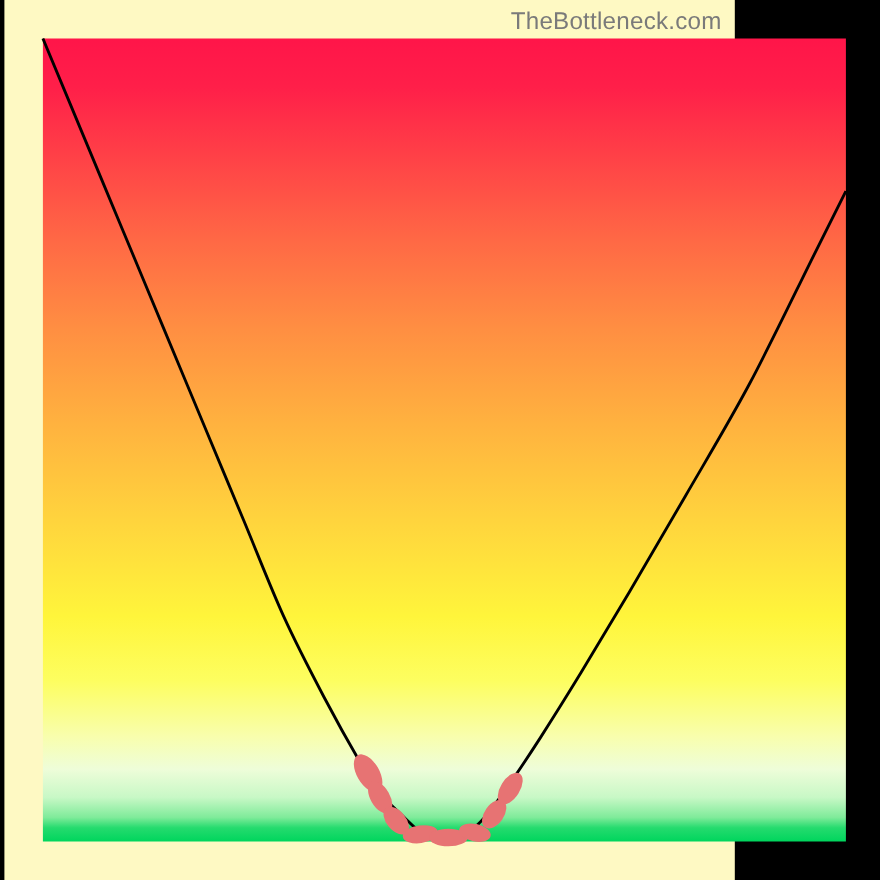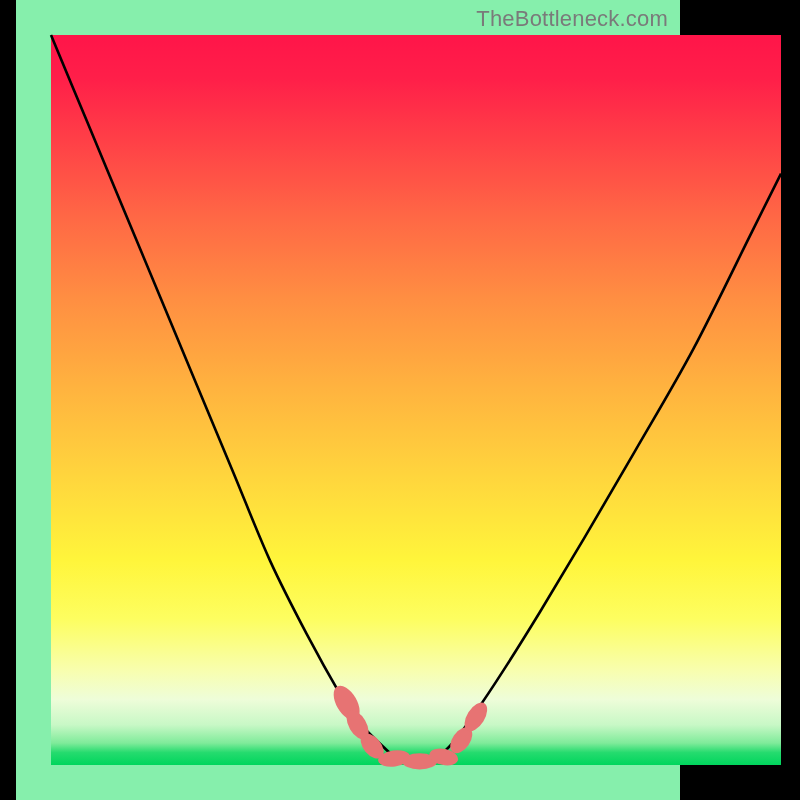--- a/index.html
+++ b/index.html
@@ -7,24 +7,24 @@
     padding: 0;
     width: 800px;
     height: 800px;
     background: #000;
     overflow: hidden;
     font-family: Arial, Helvetica, sans-serif;
   }
   .frame {
     position: absolute;
     top: 0;
-    left: 16px;
+    left: 4px;
     width: 664px;
     height: 800px;
-    background: #86efac;
+    background: #fef9c3;
   }
   .plot {
     position: absolute;
     top: 35px;
     left: 35px;
     width: 730px;
     height: 730px;
     background: linear-gradient(to bottom,
       #ff1549 0%,
       #ff1f49 6%,

